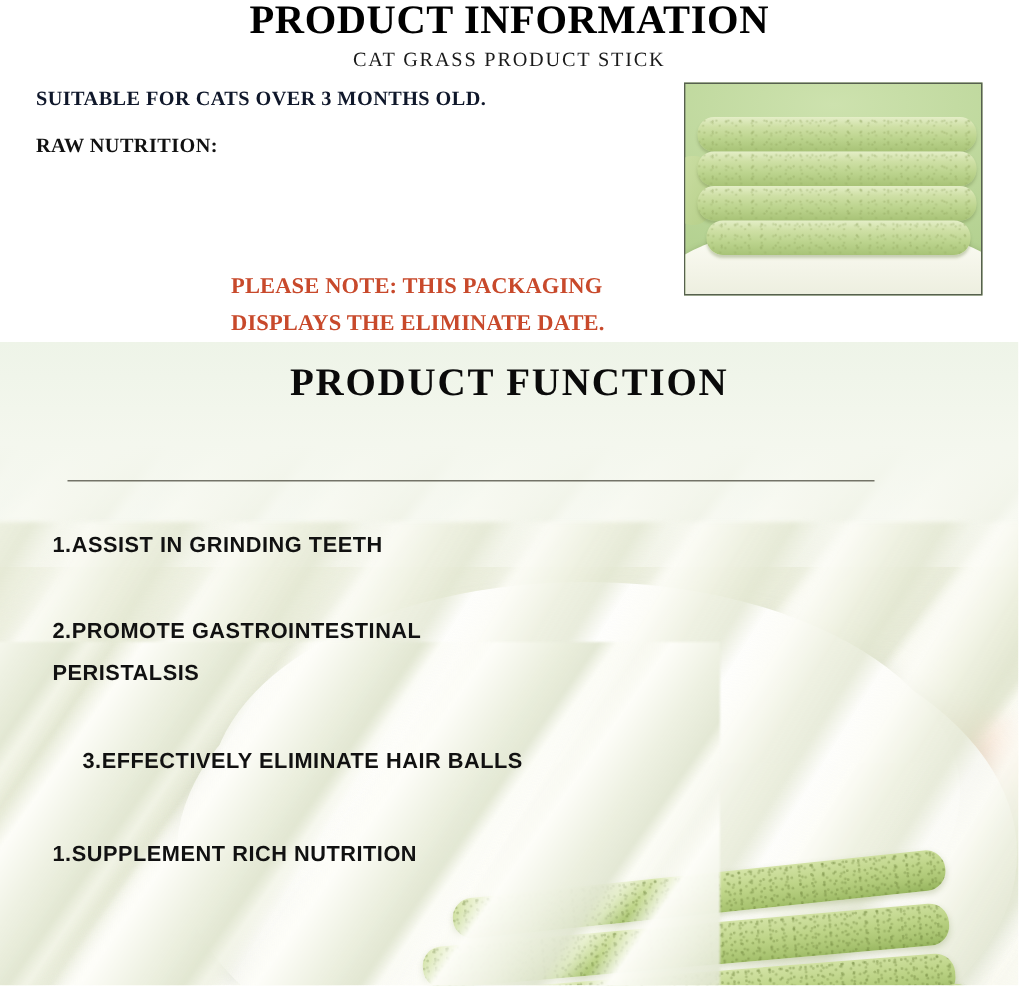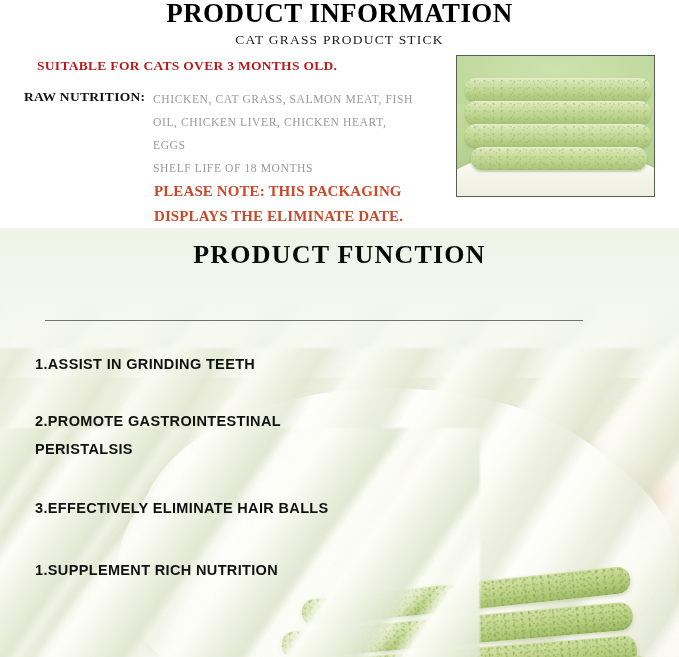--- a/index.html
+++ b/index.html
@@ -48,23 +48,22 @@
     color: #1a1a1a;
     white-space: nowrap;
   }
   #suitable-line {
     position: absolute;
     left: 24px; top: 58px;
     font-family: "Liberation Serif", "DejaVu Serif", serif;
     font-weight: bold;
     font-size: 13.5px;
     letter-spacing: 0.3px;
-    color: #b91c1c;
-    white-space: nowrap;
-    margin-left: 13px;
+    color: #0f172a;
+    white-space: nowrap;
   }
   #raw-material-label {
     position: absolute;
     left: 24px; top: 89px;
     font-family: "Liberation Serif", "DejaVu Serif", serif;
     font-weight: bold;
     font-size: 13.5px;
     letter-spacing: 0.3px;
     color: #111111;
     white-space: nowrap;
@@ -319,44 +318,38 @@
     font-family: Liberation Sans, sans-serif;
     font-weight: bold;
     font-size: 14.5px;
     letter-spacing: 0.35px;
     color: #111111;
     white-space: nowrap;
   }
   #fi-1 { top: 128px; }
   #fi-2 { top: 185px; }
   #fi-2b { top: 213px; }
-  #fi-3 { top: 272px; }
+  #fi-3 { top: 272px; margin-left: 20px; }
   #fi-4 { top: 334px; }
 </style>
 </head>
 <body>
 
 <div id="page">
 
   <div id="info-section">
 
     <div id="info-title">PRODUCT INFORMATION</div>
 
     <div id="info-subtitle">CAT GRASS PRODUCT STICK</div>
 
     <div id="suitable-line">SUITABLE FOR CATS OVER 3 MONTHS OLD.</div>
 
     <div id="raw-material-label">RAW NUTRITION:</div>
 
-    <div id="ingredients">
-      <div class="ing-line">CHICKEN, CAT GRASS, SALMON MEAT, FISH</div>
-      <div class="ing-line">OIL, CHICKEN LIVER, CHICKEN HEART,</div>
-      <div class="ing-line">EGGS</div>
-      <div class="ing-line">SHELF LIFE OF 18 MONTHS</div>
-    </div>
 
     <div id="please-note">
       <div class="note-line">PLEASE NOTE: THIS PACKAGING</div>
       <div class="note-line">DISPLAYS THE ELIMINATE DATE.</div>
     </div>
 
     <div id="product-photo">
       <div class="photo-bg"></div>
       <div class="plate"></div>
       <div class="side-stick"></div>

